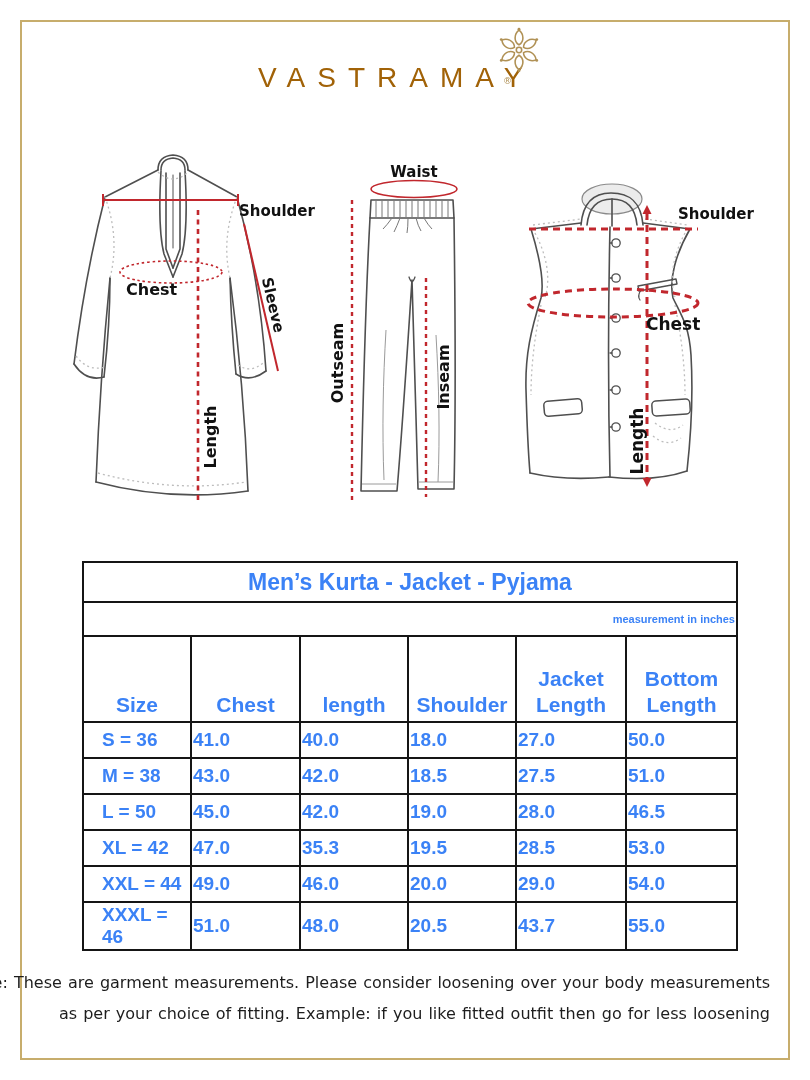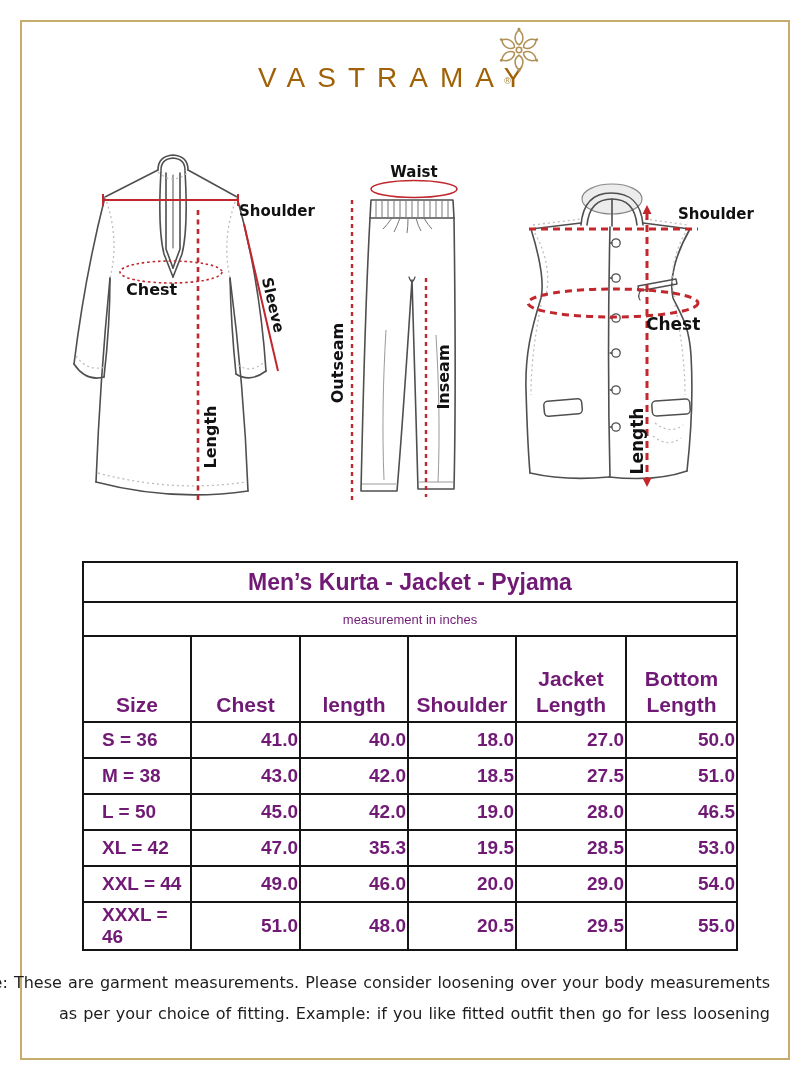--- a/index.html
+++ b/index.html
@@ -11,27 +11,27 @@
   .brand-text{position:absolute;left:258px;top:62px;font-size:28px;letter-spacing:12px;
         color:#a16207;font-family:"Liberation Sans",sans-serif;font-weight:400;}
   .brand-reg{position:absolute;left:503px;top:76px;font-size:9px;color:#b09155;}
   .ornament{position:absolute;left:494px;top:25px;}
   
   .dlabel{position:absolute;font-weight:bold;color:#111;white-space:nowrap;}
   .rot{transform:translate(-50%,-50%) rotate(-90deg);}
   
   .size-table-wrap{position:absolute;left:82px;top:561px;}
   table.size-table{border-collapse:collapse;table-layout:fixed;width:654px;
-        font-family:"Liberation Sans",sans-serif;color:#701a75;}
+        font-family:"Liberation Sans",sans-serif;color:#3b82f6;}
   table.size-table td,table.size-table th{border:2px solid #151515;overflow:hidden;}
   .t-title{height:36px;text-align:center;font-weight:bold;font-size:23px;}
-  .t-sub{height:30px;text-align:center;font-weight:normal;font-size:13px;}
+  .t-sub{height:30px;text-align:right;font-weight:bold;font-size:11px;}
   .t-head th{height:65px;vertical-align:bottom;font-weight:bold;font-size:21px;
         text-align:center;padding:16px 1px 3px 1px;line-height:1.25;}
-  table.size-table tbody td{height:32px;font-weight:bold;font-size:19px;text-align:right;}
+  table.size-table tbody td{height:32px;font-weight:bold;font-size:19px;text-align:left;}
   table.size-table tbody td.size-col{text-align:left;padding-left:18px;}
   
   .note-line{position:absolute;right:40px;white-space:nowrap;font-size:16px;color:#1d1d1d;
         font-family:"DejaVu Sans",sans-serif;word-spacing:1px;}
   svg{display:block;}
   .diagram{position:absolute;}
 </style>
 </head>
 <body>
 
@@ -289,21 +289,21 @@
             <td>46.0</td>
             <td>20.0</td>
             <td>29.0</td>
             <td>54.0</td>
           </tr>
           <tr>
             <td class="size-col">XXXL = 46</td>
             <td>51.0</td>
             <td>48.0</td>
             <td>20.5</td>
-            <td>29.5</td>
+            <td>43.7</td>
             <td>55.0</td>
           </tr>
         </tbody>
     </table>
   </div>
 
   <div class="note-line" style="top:973px;">Note: These are garment measurements. Please consider loosening over your body measurements</div>
   <div class="note-line" style="top:1004px;">as per your choice of fitting. Example: if you like fitted outfit then go for less loosening</div>
 </div>
 

